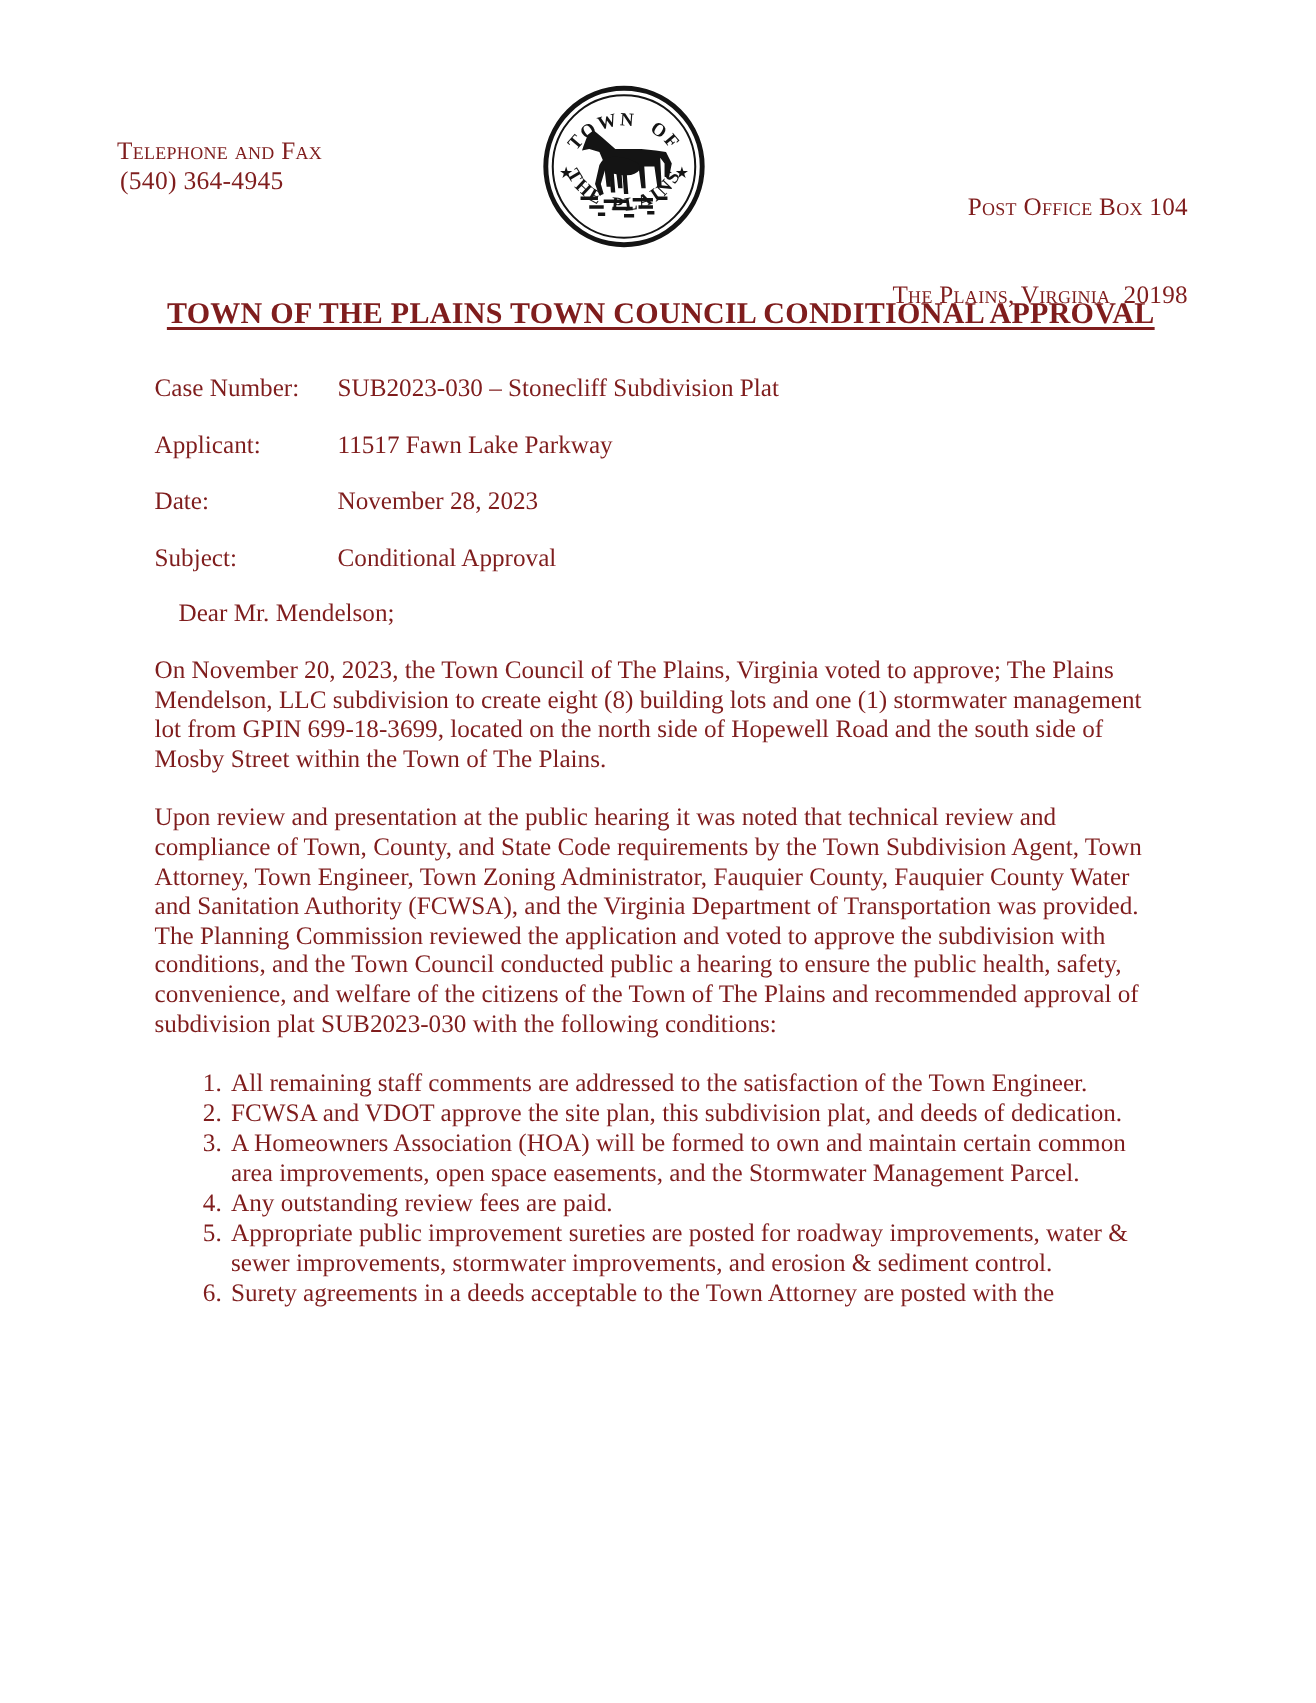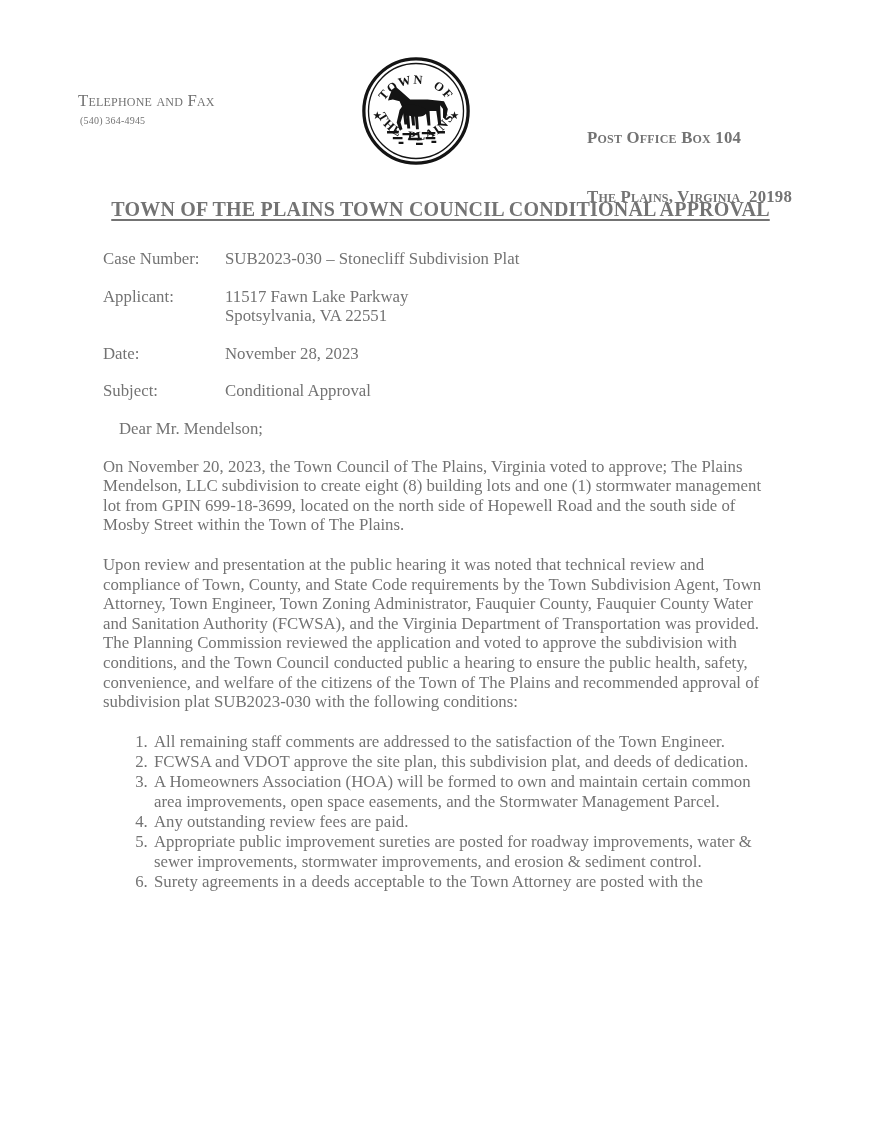--- a/index.html
+++ b/index.html
@@ -3,21 +3,21 @@
 <meta charset="utf-8">
 <style>
   html, body { margin: 0; padding: 0; background: #ffffff; }
   .page {
     position: relative;
     width: 877px;
     height: 1135px;
     background: #ffffff;
     overflow: hidden;
     font-family: "Liberation Serif", "DejaVu Serif", serif;
-    color: #737373;
+    color: #7f1d1d;
     box-sizing: border-box;
   }
   .content {
     padding: 0 99px 0 103px;
     box-sizing: border-box;
   }
   
   .letterhead {
     position: relative;
     height: 176px;
@@ -26,32 +26,32 @@
   .contact-left {
     position: absolute;
     left: -25px;
     top: 91px;
     font-size: 13.5px;
     line-height: 17px;
     letter-spacing: 0.2px;
   }
   .contact-left .phone-num {
     font-variant: normal;
-    font-size: 10px;
+    font-size: 17px;
     padding-left: 2px;
   }
   .contact-right {
     position: absolute;
     right: -14px;
     top: 89px;
     font-size: 13.5px;
     line-height: 17px;
+    text-align: right;
     letter-spacing: 0.2px;
     white-space: pre-wrap;
-    font-weight: bold;
   }
   .seal {
     position: absolute;
     left: 257px;
     top: 55px;
     width: 112px;
     height: 112px;
   }
   .seal svg { display: block; width: 100%; height: 100%; }
   .seal-text {
@@ -143,21 +143,20 @@
 
     <section class="meta bodytext">
       <div class="meta-row">
         <div class="meta-label">Case Number:</div>
         <div class="meta-value">SUB2023-030 – Stonecliff Subdivision Plat</div>
       </div>
       <div class="meta-row">
         <div class="meta-label">Applicant:</div>
         <div class="meta-value">
           <div>11517 Fawn Lake Parkway</div>
-          <div>Spotsylvania, VA 22551</div>
         </div>
       </div>
       <div class="meta-row">
         <div class="meta-label">Date:</div>
         <div class="meta-value">November 28, 2023</div>
       </div>
       <div class="meta-row">
         <div class="meta-label">Subject:</div>
         <div class="meta-value">Conditional Approval</div>
       </div>

